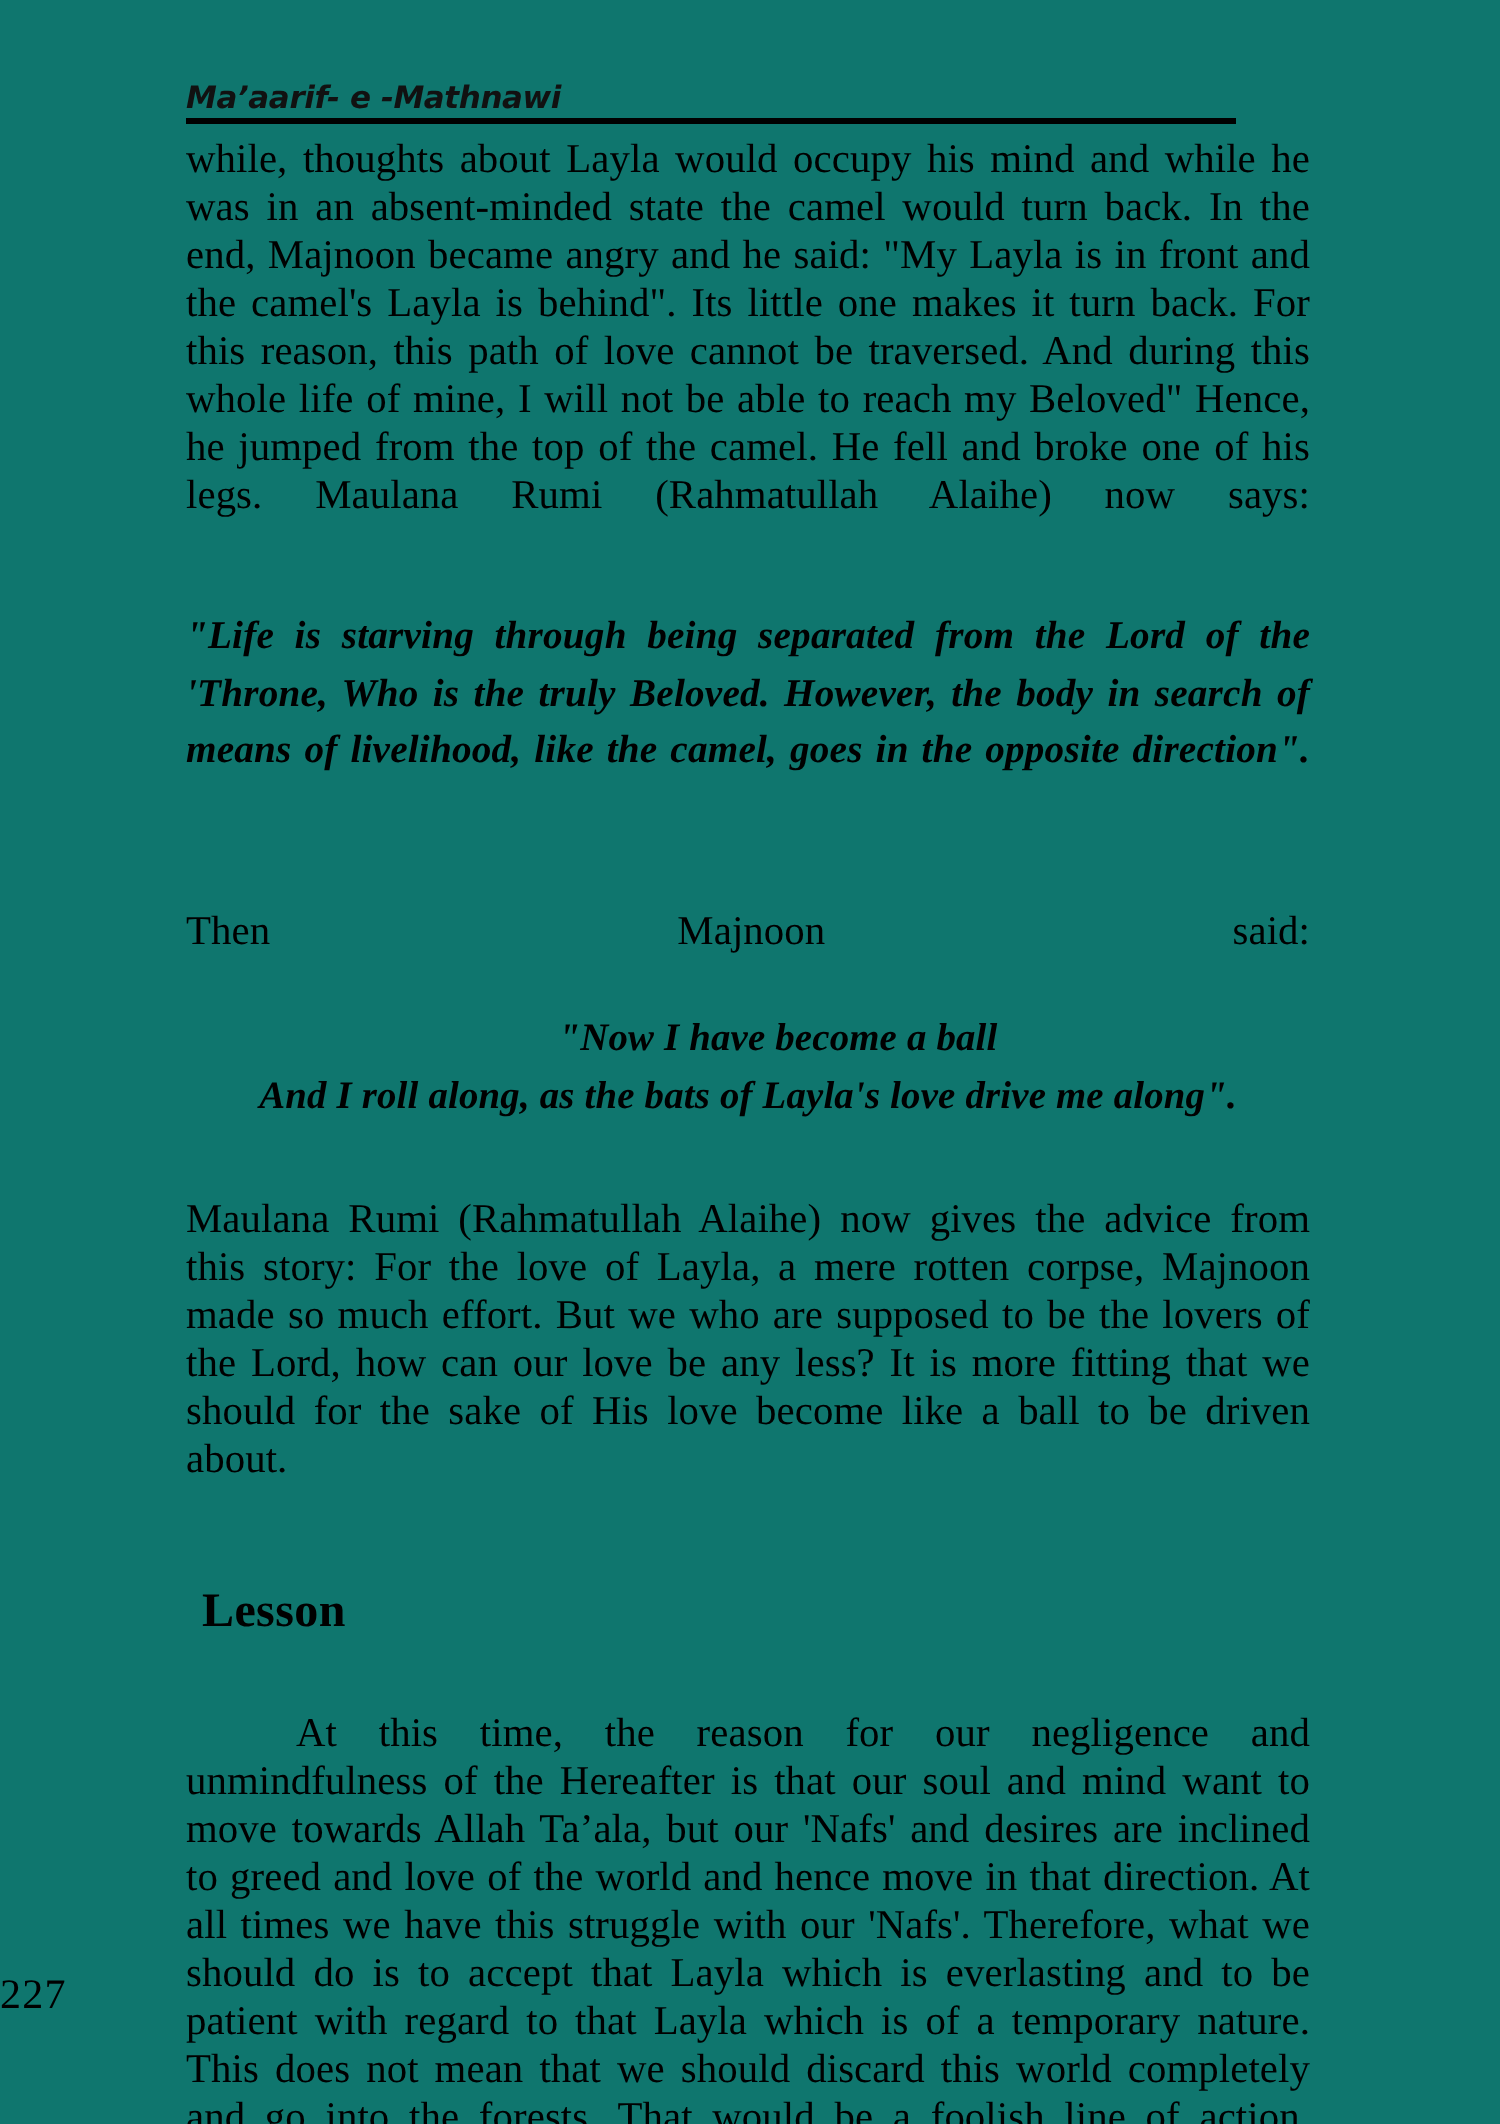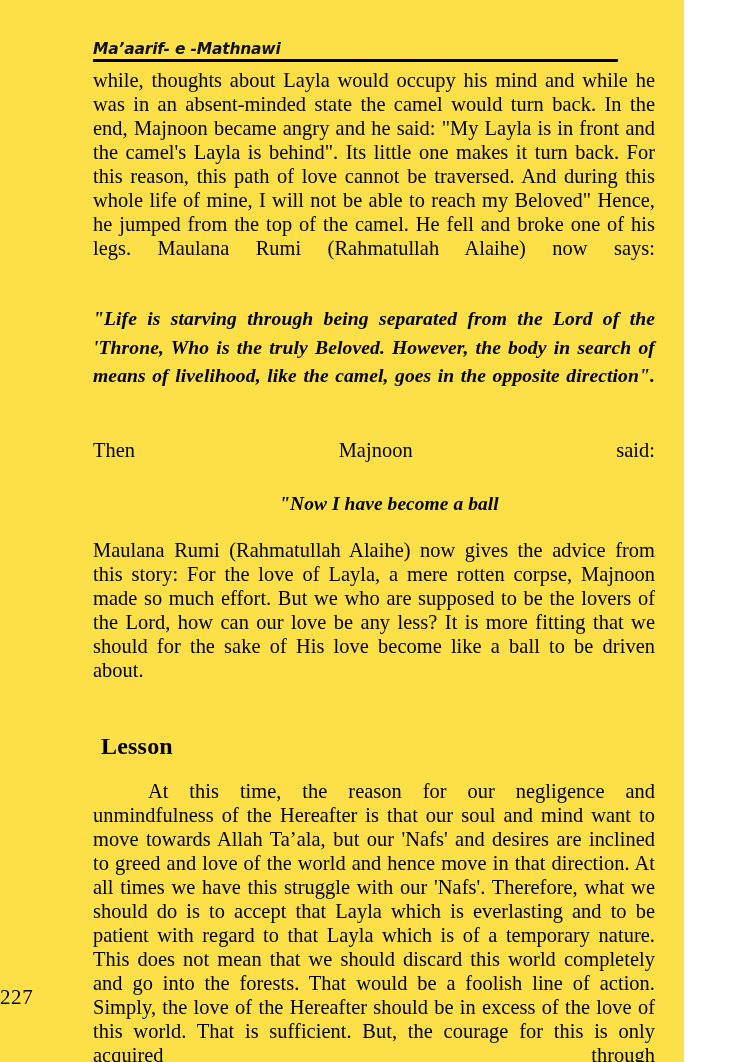--- a/index.html
+++ b/index.html
@@ -15,23 +15,23 @@
     overflow: hidden;
     font-family: "Liberation Serif", "DejaVu Serif", serif;
     color: #000000;
     -webkit-font-smoothing: antialiased;
   }
 
   .page {
     position: absolute;
     left: 0;
     top: 0;
-    width: 684px;
+    width: 750px;
     height: 1062px;
-    background: #fde047;
+    background: #0f766e;
   }
 
   
   .header-block {
     position: absolute;
     left: 93px;
     top: 40px;
     width: 525px;
   }
   .header-title {
@@ -61,21 +61,21 @@
 
   p.body-par {
     margin: 0;
     text-align: justify;
     text-justify: inter-word;
     font-size: 20.4px;
     line-height: 24px;
     letter-spacing: 0.05px;
     word-spacing: 0.3px;
   }
-  p.body-par.gap-top { margin-top: 19px; }
+  p.body-par.gap-top { margin-top: 35px; }
   p.body-par.indent-first { text-indent: 55px; }
 
   
   p.body-par::after {
     content: "";
     display: inline-block;
     width: 100%;
   }
 
   
@@ -147,20 +147,21 @@
   <div class="content">
 
     <p class="body-par">while, thoughts about Layla would occupy his mind and while he was in an absent-minded state the camel would turn back. In the end, Majnoon became angry and he said: "My Layla is in front and the camel's Layla is behind". Its little one makes it turn back. For this reason, this path of love cannot be traversed. And during this whole life of mine, I will not be able to reach my Beloved" Hence, he jumped from the top of the camel. He fell and broke one of his legs. Maulana Rumi (Rahmatullah Alaihe) now says:</p>
 
     <div class="quote-block">"Life is starving through being separated from the Lord of the 'Throne, Who is the truly Beloved. However, the body in search of means of livelihood, like the camel, goes in the opposite direction".</div>
 
     <p class="body-par gap-top">Then Majnoon said:</p>
 
     <div class="verse-block">
       <div class="verse-line line-1">"Now I have become a ball</div>
+      <div class="verse-line line-2">And I roll along, as the bats of Layla's love drive me along".</div>
     </div>
 
     <p class="body-par gap-top">Maulana Rumi (Rahmatullah Alaihe) now gives the advice from this story: For the love of Layla, a mere rotten corpse, Majnoon made so much effort. But we who are supposed to be the lovers of the Lord, how can our love be any less? It is more fitting that we should for the sake of His love become like a ball to be driven about.</p>
 
     <h2 class="section-heading">Lesson</h2>
 
     <p class="body-par gap-top indent-first">At this time, the reason for our negligence and unmindfulness of the Hereafter is that our soul and mind want to move towards Allah Ta’ala, but our 'Nafs' and desires are inclined to greed and love of the world and hence move in that direction. At all times we have this struggle with our 'Nafs'. Therefore, what we should do is to accept that Layla which is everlasting and to be patient with regard to that Layla which is of a temporary nature. This does not mean that we should discard this world completely and go into the forests. That would be a foolish line of action. Simply, the love of the Hereafter should be in excess of the love of this world. That is sufficient. But, the courage for this is only acquired through</p>
 
   </div>
 

